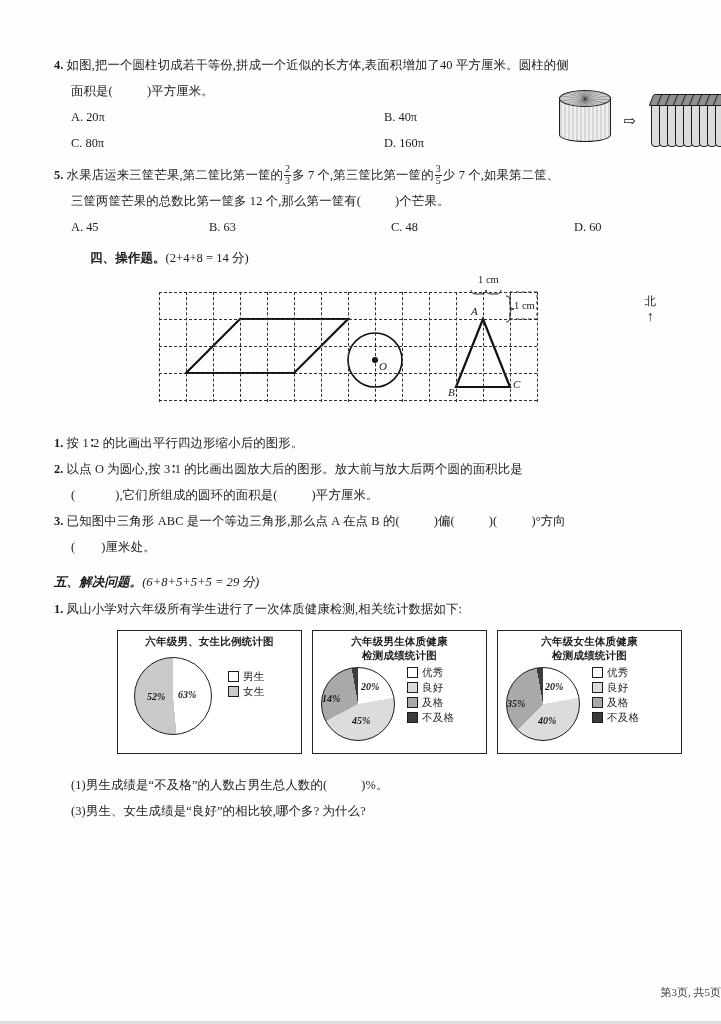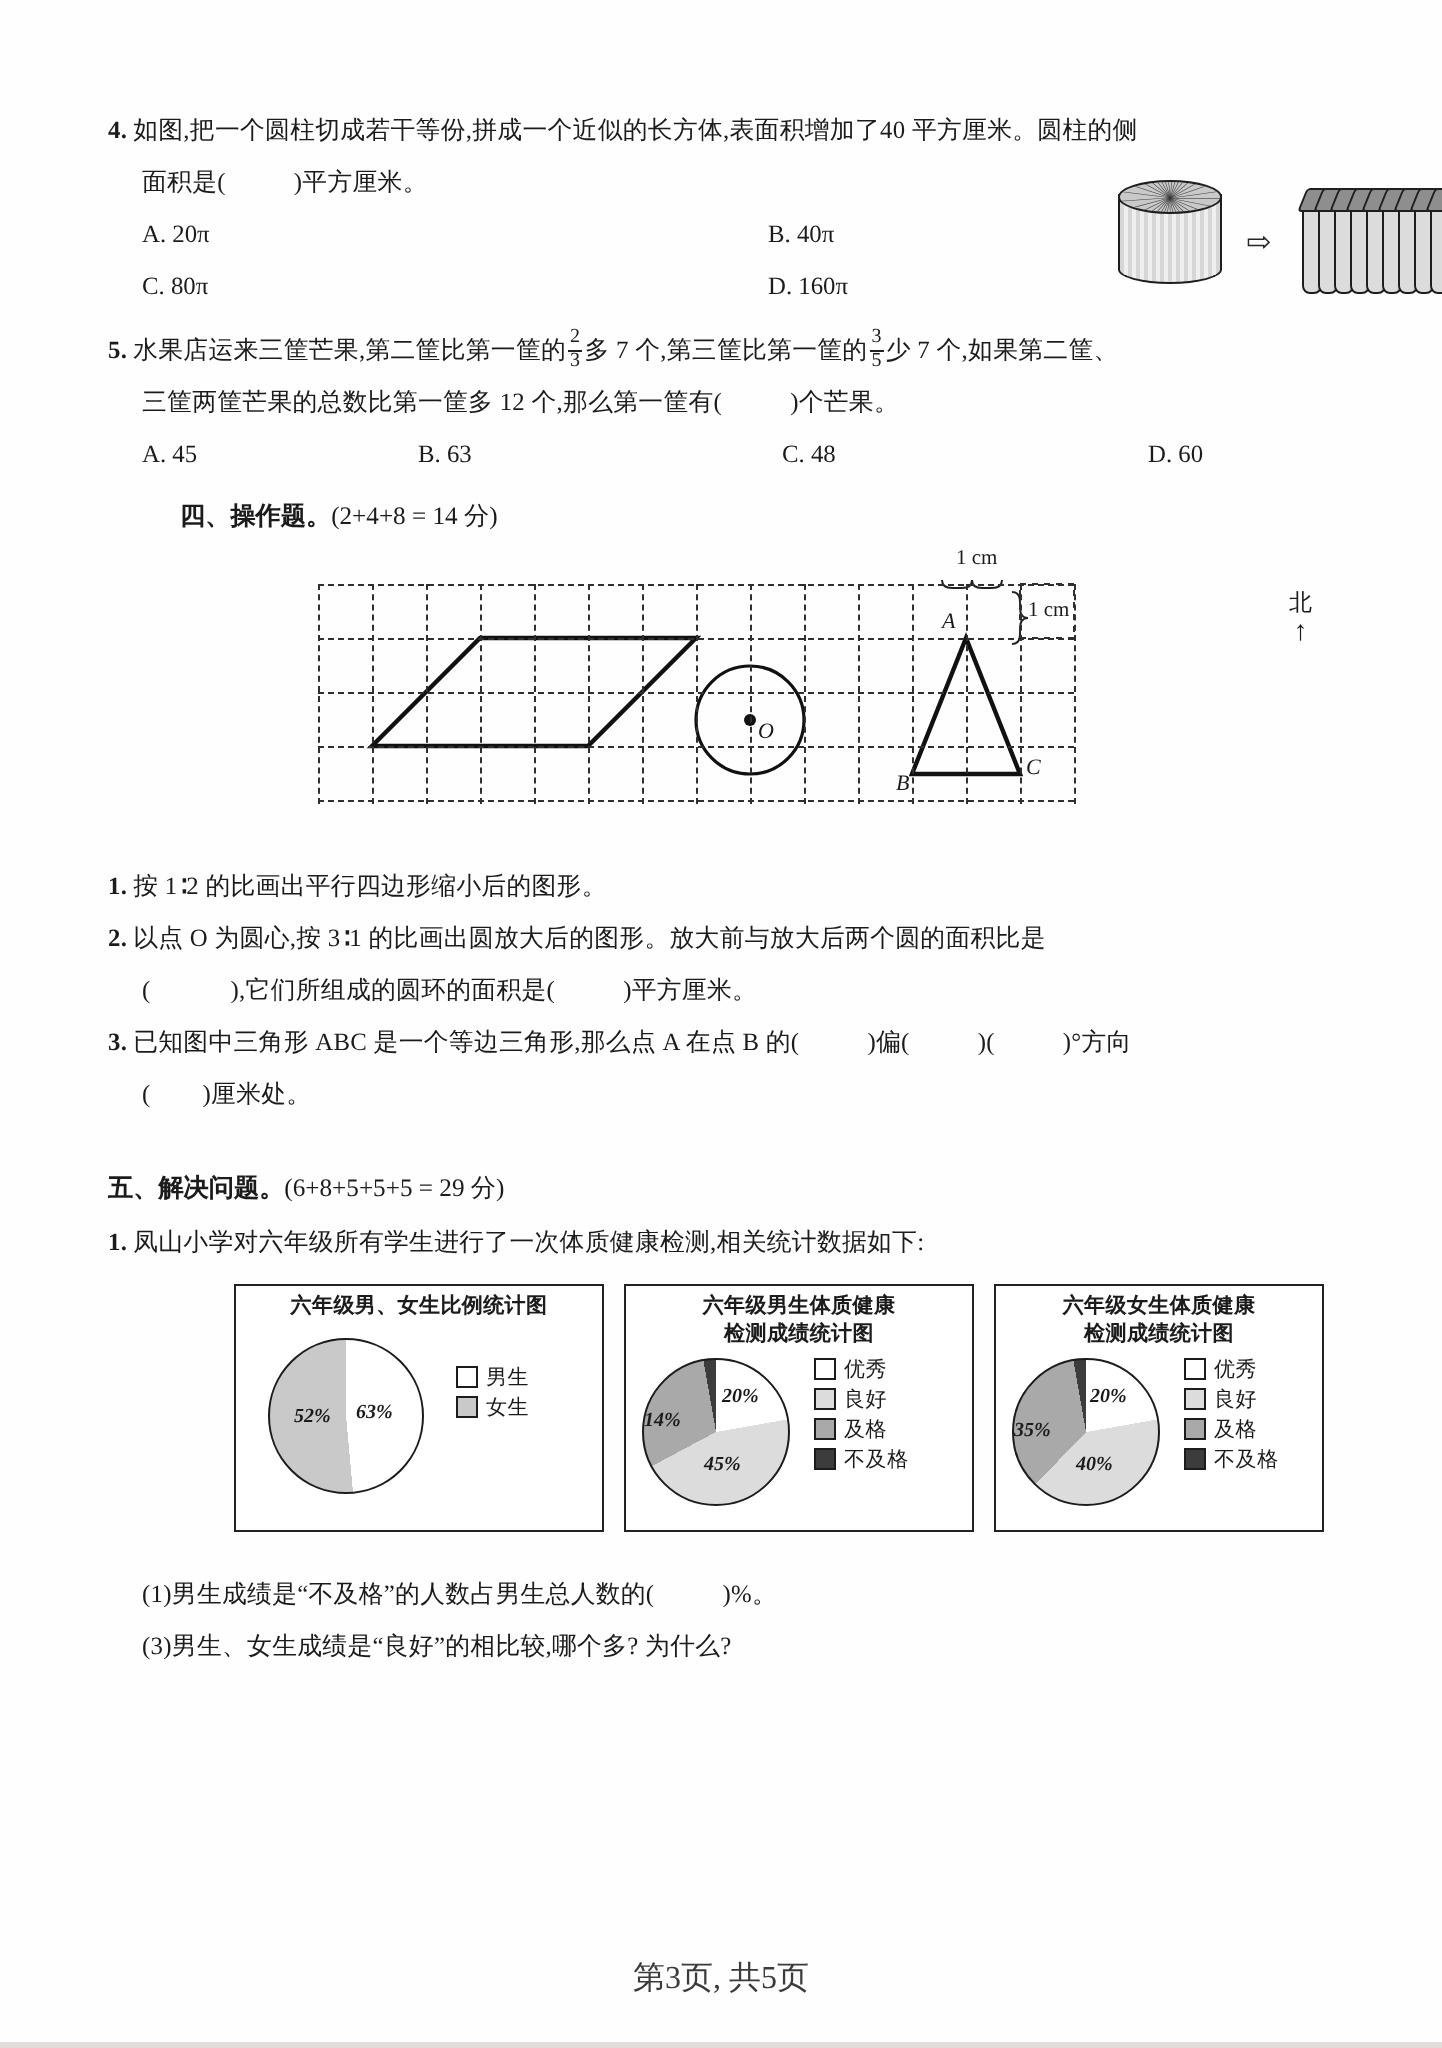--- a/index.html
+++ b/index.html
@@ -279,22 +279,22 @@
     font-size: 10.5px;
     letter-spacing: .3px;
   }
 
   
   .footer {
     position: absolute;
     left: 0;
     bottom: 24px;
     width: 100%;
-    text-align: center;
-    font-size: 16px;
+    text-align: right;
+    font-size: 11px;
     color: #3b3b3b;
   }
   .bottom-band {
     position: absolute;
     left: 0;
     bottom: 0;
     width: 100%;
     height: 3px;
     background: #e2ddda;
   }
@@ -475,21 +475,21 @@
         <span>(</span><span class="blank-lg"></span><span>),它们所组成的圆环的面积是(</span><span class="blank-md"></span><span>)平方厘米。</span>
       </div>
       <div class="qline">
         <span class="qnum">3.</span><span>已知图中三角形 ABC 是一个等边三角形,那么点 A 在点 B 的(</span><span class="blank-md"></span><span>)偏(</span><span class="blank-md"></span><span>)(</span><span class="blank-md"></span><span>)°方向</span>
       </div>
       <div class="qline indent">
         <span>(</span><span class="blank-sm"></span><span>)厘米处。</span>
       </div>
     </div>
 
-    <div class="sec-head" style="margin-top:20px;">
+    <div class="sec-head" style="margin-top:8px;font-style:italic;">
       <span>五、解决问题。</span><span class="pts">(6+8+5+5+5 = 29 分)</span>
     </div>
 
     <div class="qline">
       <span class="qnum">1.</span><span>凤山小学对六年级所有学生进行了一次体质健康检测,相关统计数据如下:</span>
     </div>
 
     <div class="charts">
 
       <div class="panel" style="left:63px;width:185px;height:124px;">
@@ -533,21 +533,21 @@
               <span class="tx">及格</span>
             </div>
             <div class="row">
               <span class="sw" style="background:#3c3c3c;"></span>
               <span class="tx">不及格</span>
             </div>
           </div>
         </div>
       </div>
 
-      <div class="panel" style="left:443px;width:165px;height:124px;">
+      <div class="panel" style="left:443px;width:185px;height:124px;">
         <div class="panel-title">六年级女生体质健康</div>
         <div class="panel-title">检测成绩统计图</div>
         <div class="panel-body" style="height:74px;">
           <div class="pie" id="pie3" style="left: 6px; top: 2px; width: 74px; height: 74px; background: conic-gradient(rgb(255, 255, 255) 8deg, rgb(255, 255, 255) 80deg, rgb(220, 220, 220) 80deg, rgb(220, 220, 220) 224deg, rgb(169, 169, 169) 224deg, rgb(169, 169, 169) 350deg, rgb(60, 60, 60) 350deg, rgb(60, 60, 60) 368deg);"></div>
           <span class="pie-label" style="left:45px;top:16px;">20%</span>
           <span class="pie-label" style="left:38px;top:50px;">40%</span>
           <span class="pie-label" style="left:7px;top:33px;">35%</span>
           <div class="legend" style="left:92px;top:0px;">
             <div class="row">
               <span class="sw" style="background:#ffffff;"></span>

